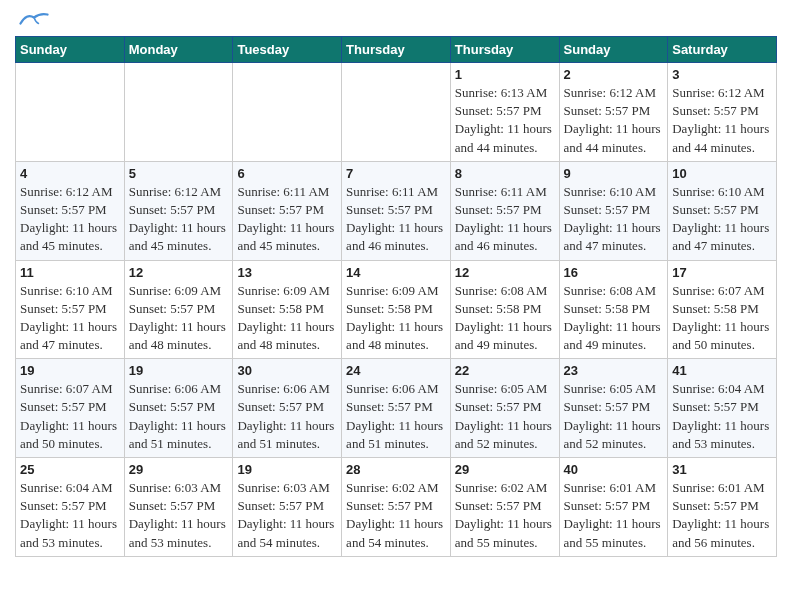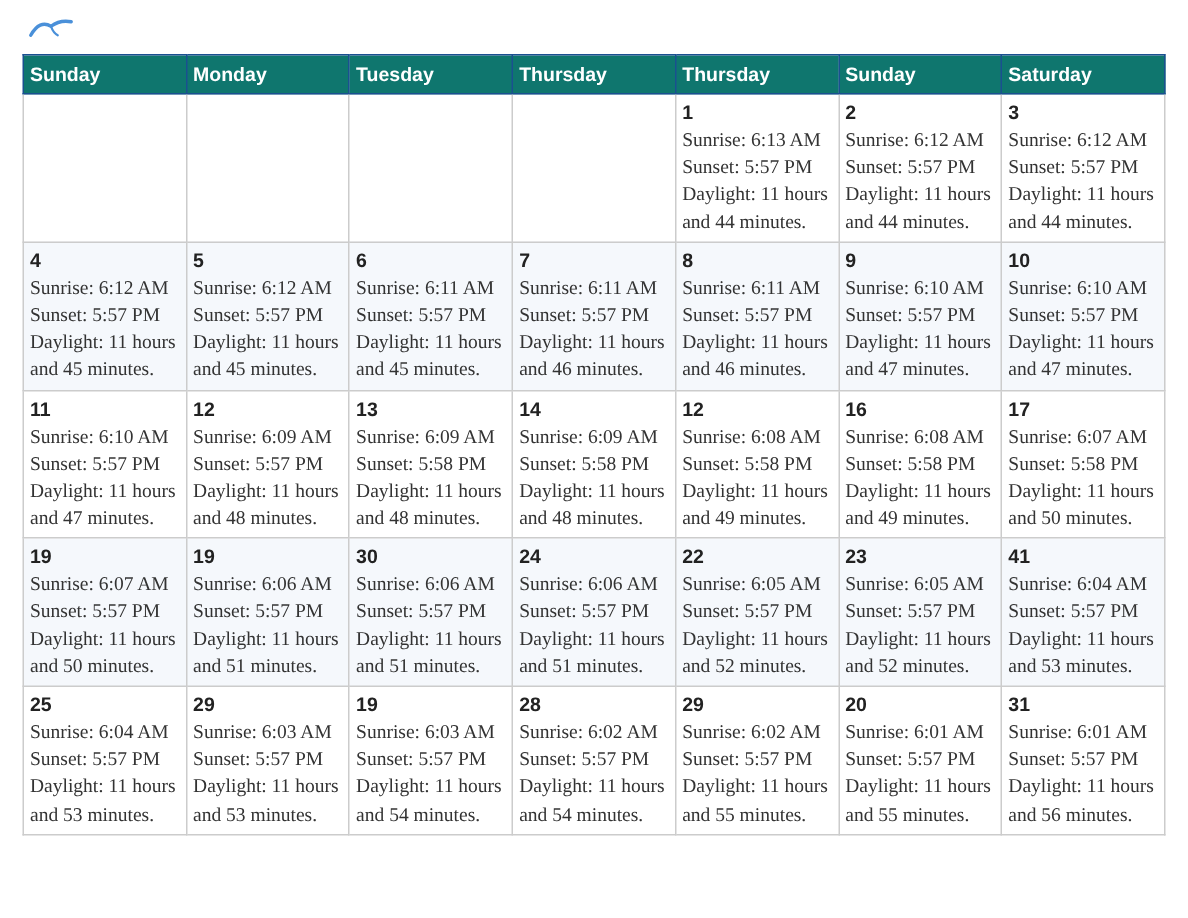--- a/index.html
+++ b/index.html
@@ -253,21 +253,21 @@
         </td>
         <td>
           <span class="day-num">28</span>
           <div class="day-info">Sunrise: 6:02 AM<br>Sunset: 5:57 PM<br>Daylight: 11 hours<br>and 54 minutes.</div>
         </td>
         <td>
           <span class="day-num">29</span>
           <div class="day-info">Sunrise: 6:02 AM<br>Sunset: 5:57 PM<br>Daylight: 11 hours<br>and 55 minutes.</div>
         </td>
         <td>
-          <span class="day-num">20</span>
+          <span class="day-num">40</span>
           <div class="day-info">Sunrise: 6:01 AM<br>Sunset: 5:57 PM<br>Daylight: 11 hours<br>and 55 minutes.</div>
         </td>
         <td>
           <span class="day-num">31</span>
           <div class="day-info">Sunrise: 6:01 AM<br>Sunset: 5:57 PM<br>Daylight: 11 hours<br>and 56 minutes.</div>
         </td>
       </tr>
     </tbody>
 </table>
 

